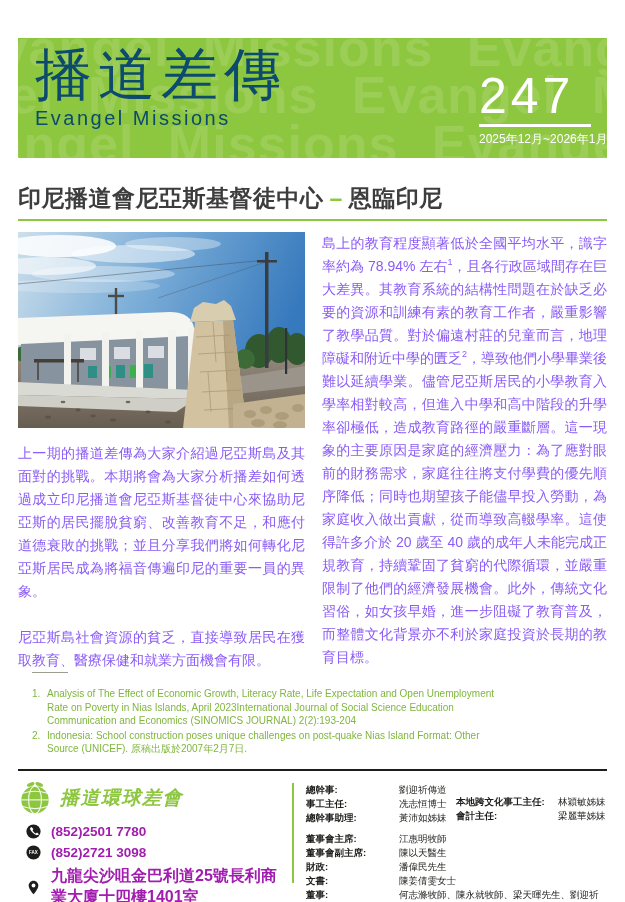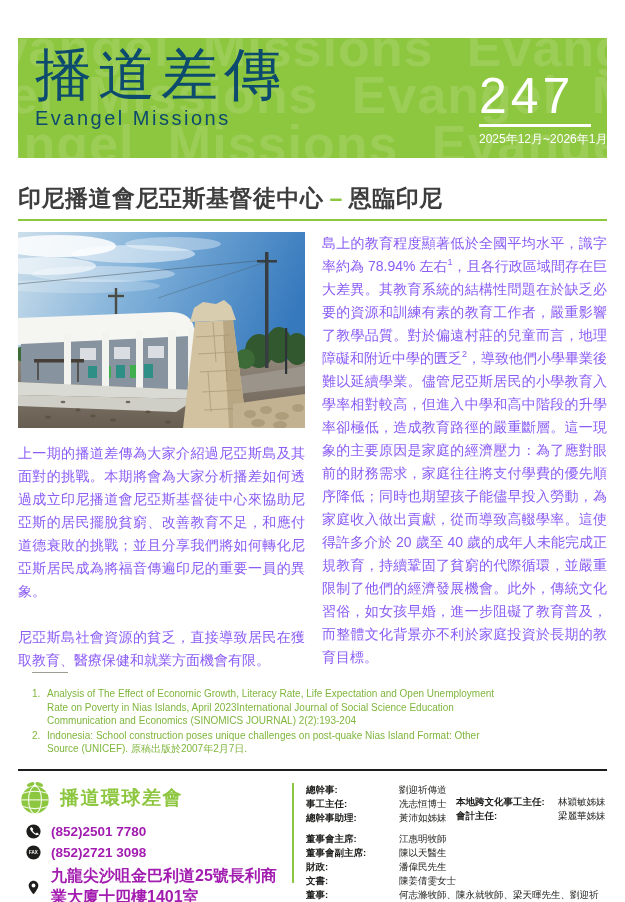--- a/index.html
+++ b/index.html
@@ -40,21 +40,21 @@
   .footnotes{position:absolute;left:32px;right:24px;top:672px;}
   .fn-rule{width:36px;height:1px;background:#9aa08f;margin-bottom:14px;}
   .fn-row{display:flex;font-size:10px;line-height:13.5px;color:#7fb63c;margin-bottom:1px;}
   .fn-num{width:15px;flex:none;}
   .fn-text{flex:1;max-width:455px;}
 
   
   .footer-rule{position:absolute;left:18px;right:18px;top:769px;height:2px;background:#1d1d1b;}
   .footer{position:absolute;left:18px;right:18px;top:781px;display:flex;}
   .footer-left{width:268px;flex:none;}
-  .org-row{display:flex;align-items:center;gap:8px;margin-bottom:9px;}
+  .org-row{display:flex;align-items:center;gap:8px;margin-bottom:9px;font-style:italic;}
   .globe-logo{width:34px;height:34px;flex:none;}
   .globe-logo svg{display:block;width:34px;height:34px;}
   .org-name{font-size:19px;font-weight:800;color:#8dc63f;letter-spacing:1.5px;}
   .contact-list{list-style:none;margin:0;padding:0 0 0 8px;}
   .contact-list li{display:flex;align-items:center;gap:10px;margin-bottom:6px;
                    font-size:13.5px;font-weight:600;color:#a21caf;}
   .contact-list li.small{font-size:16px;letter-spacing:0;}
   .ci{width:15px;height:15px;flex:none;}
   .ci svg{display:block;width:15px;height:15px;}
   .footer-vrule{width:2px;background:#8dc63f;margin:2px 12px 0 6px;height:100px;flex:none;}

